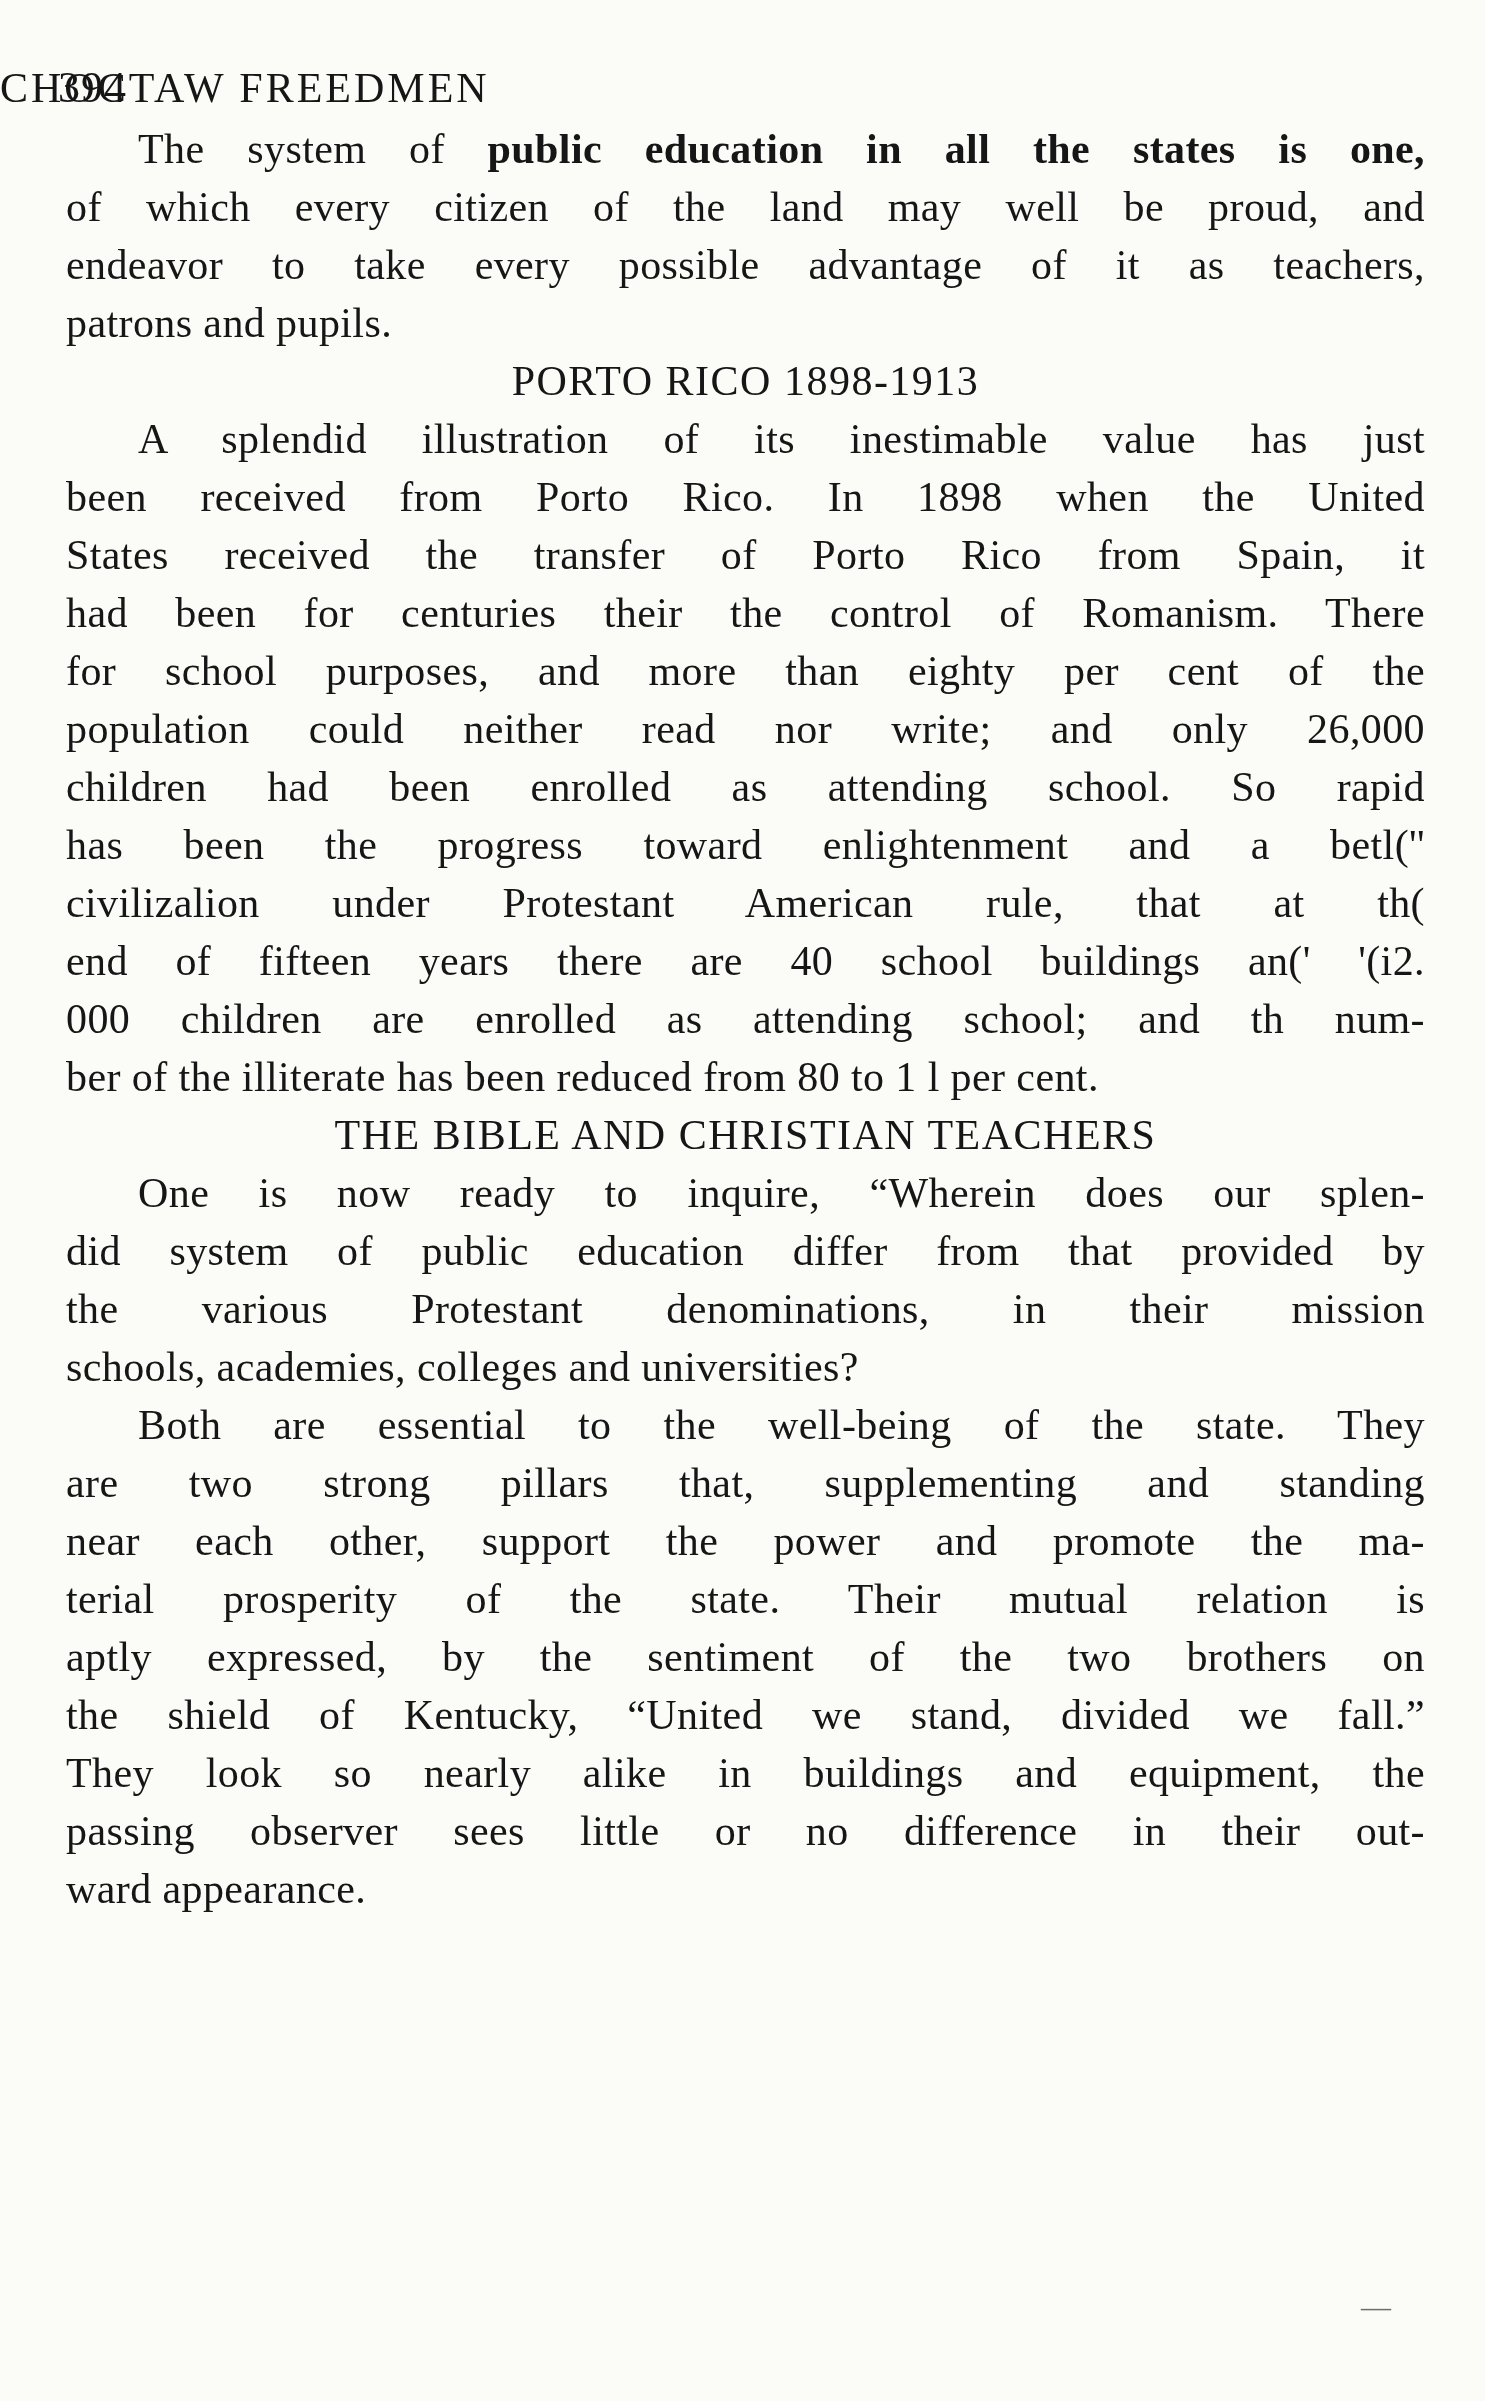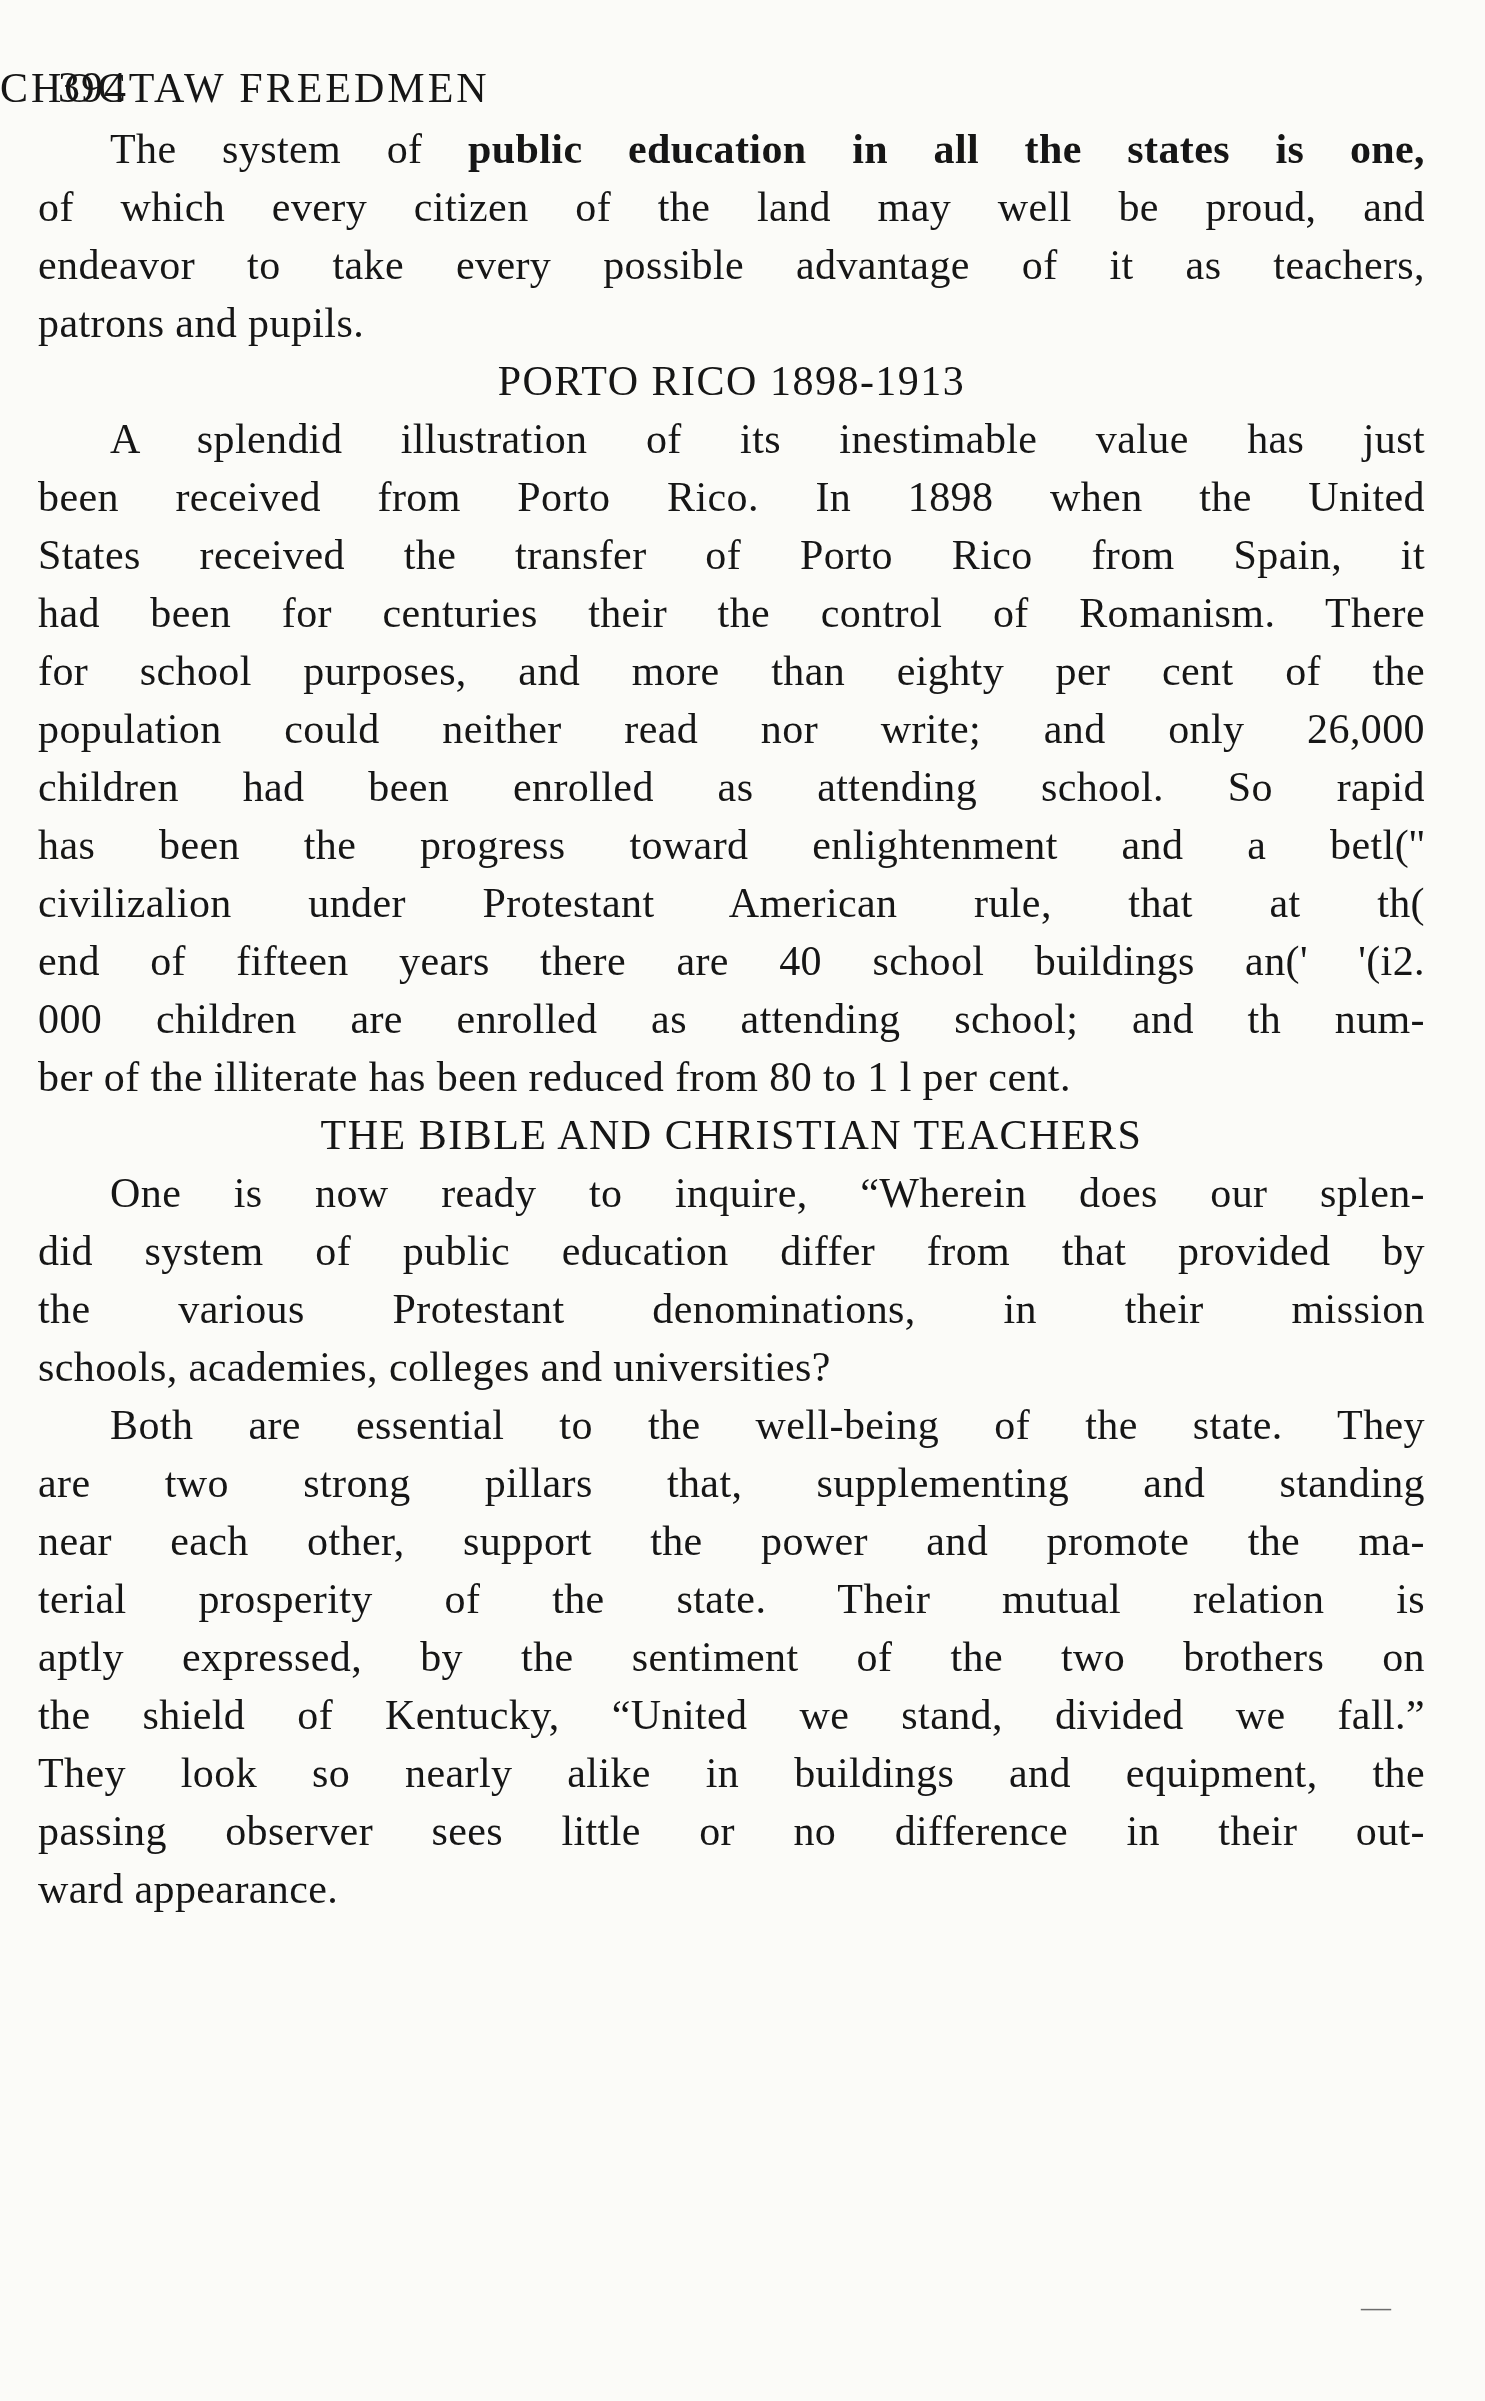--- a/index.html
+++ b/index.html
@@ -31,21 +31,21 @@
     position: absolute;
     left: 0;
     right: 0;
     top: 58px;
     font-size: 42px;
     line-height: 60px;
     letter-spacing: 3px;
   }
   .page-content {
     margin-top: 22px;
-    padding: 0 60px 0 38px;
+    padding: 0 60px 0 66px;
   }
   .line {
     font-size: 42px;
     line-height: 58px;
     letter-spacing: 0.4px;
     text-align: justify;
     text-align-last: justify;
     white-space: nowrap;
   }
   .line.last {

